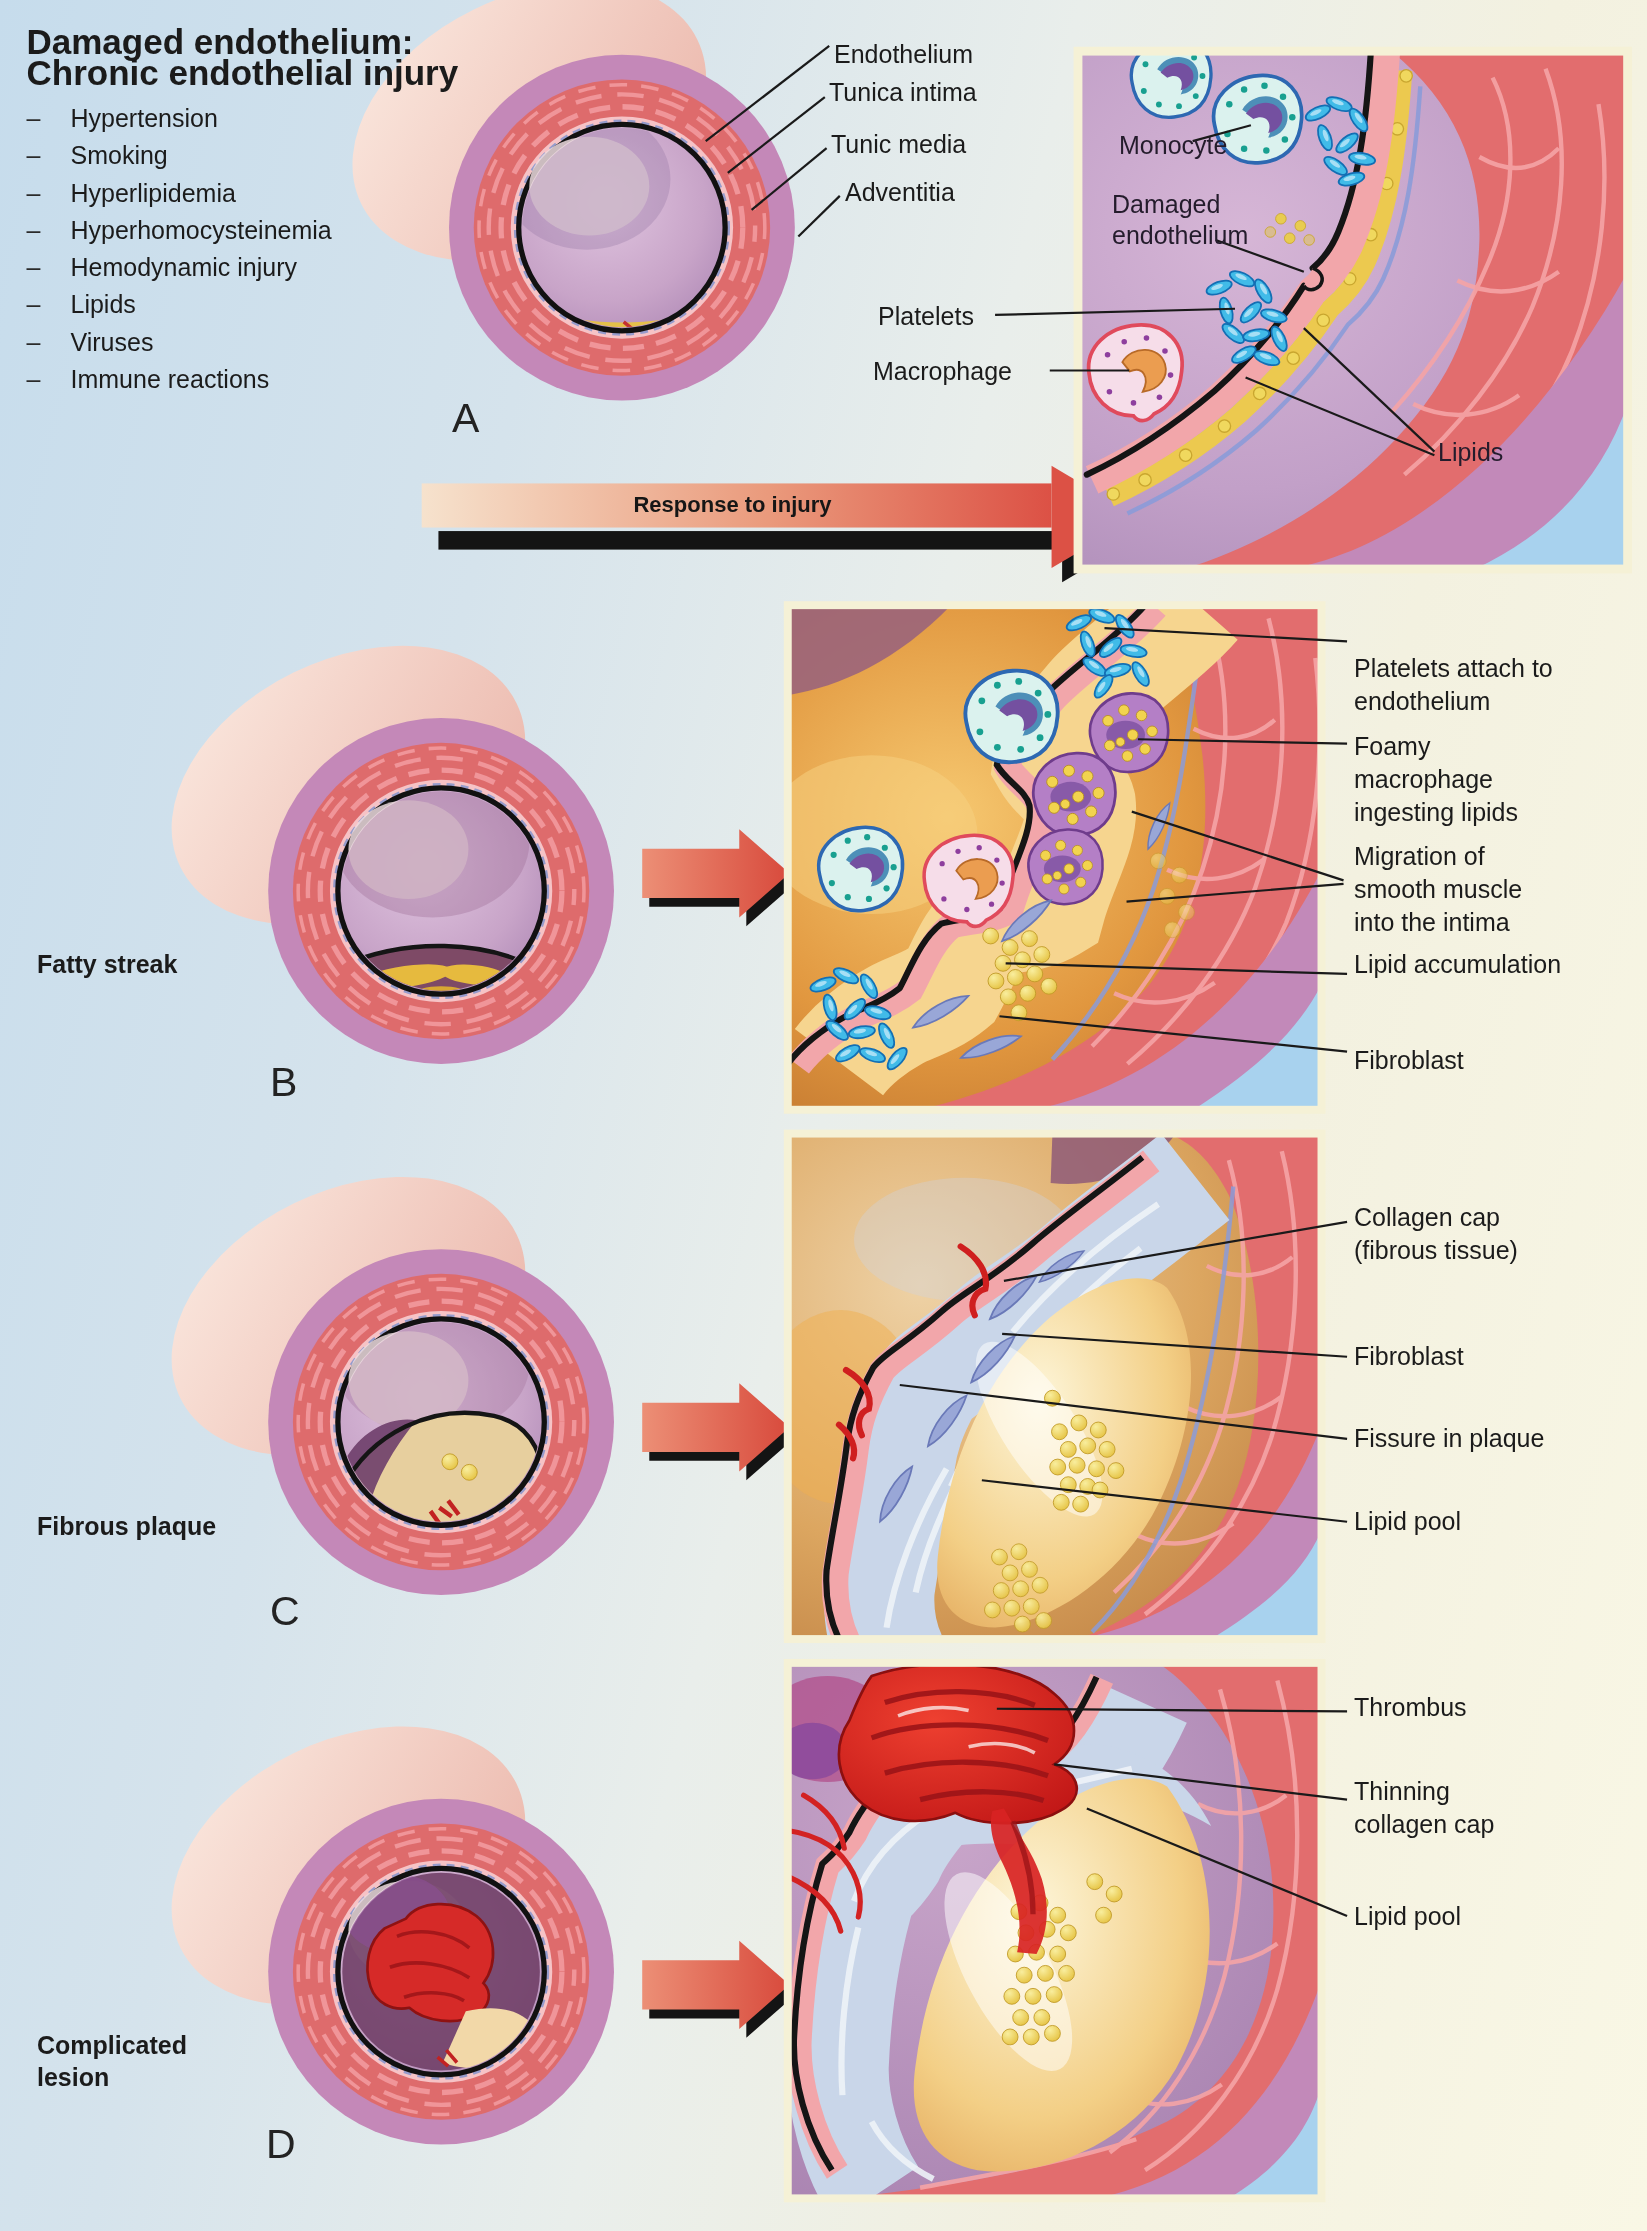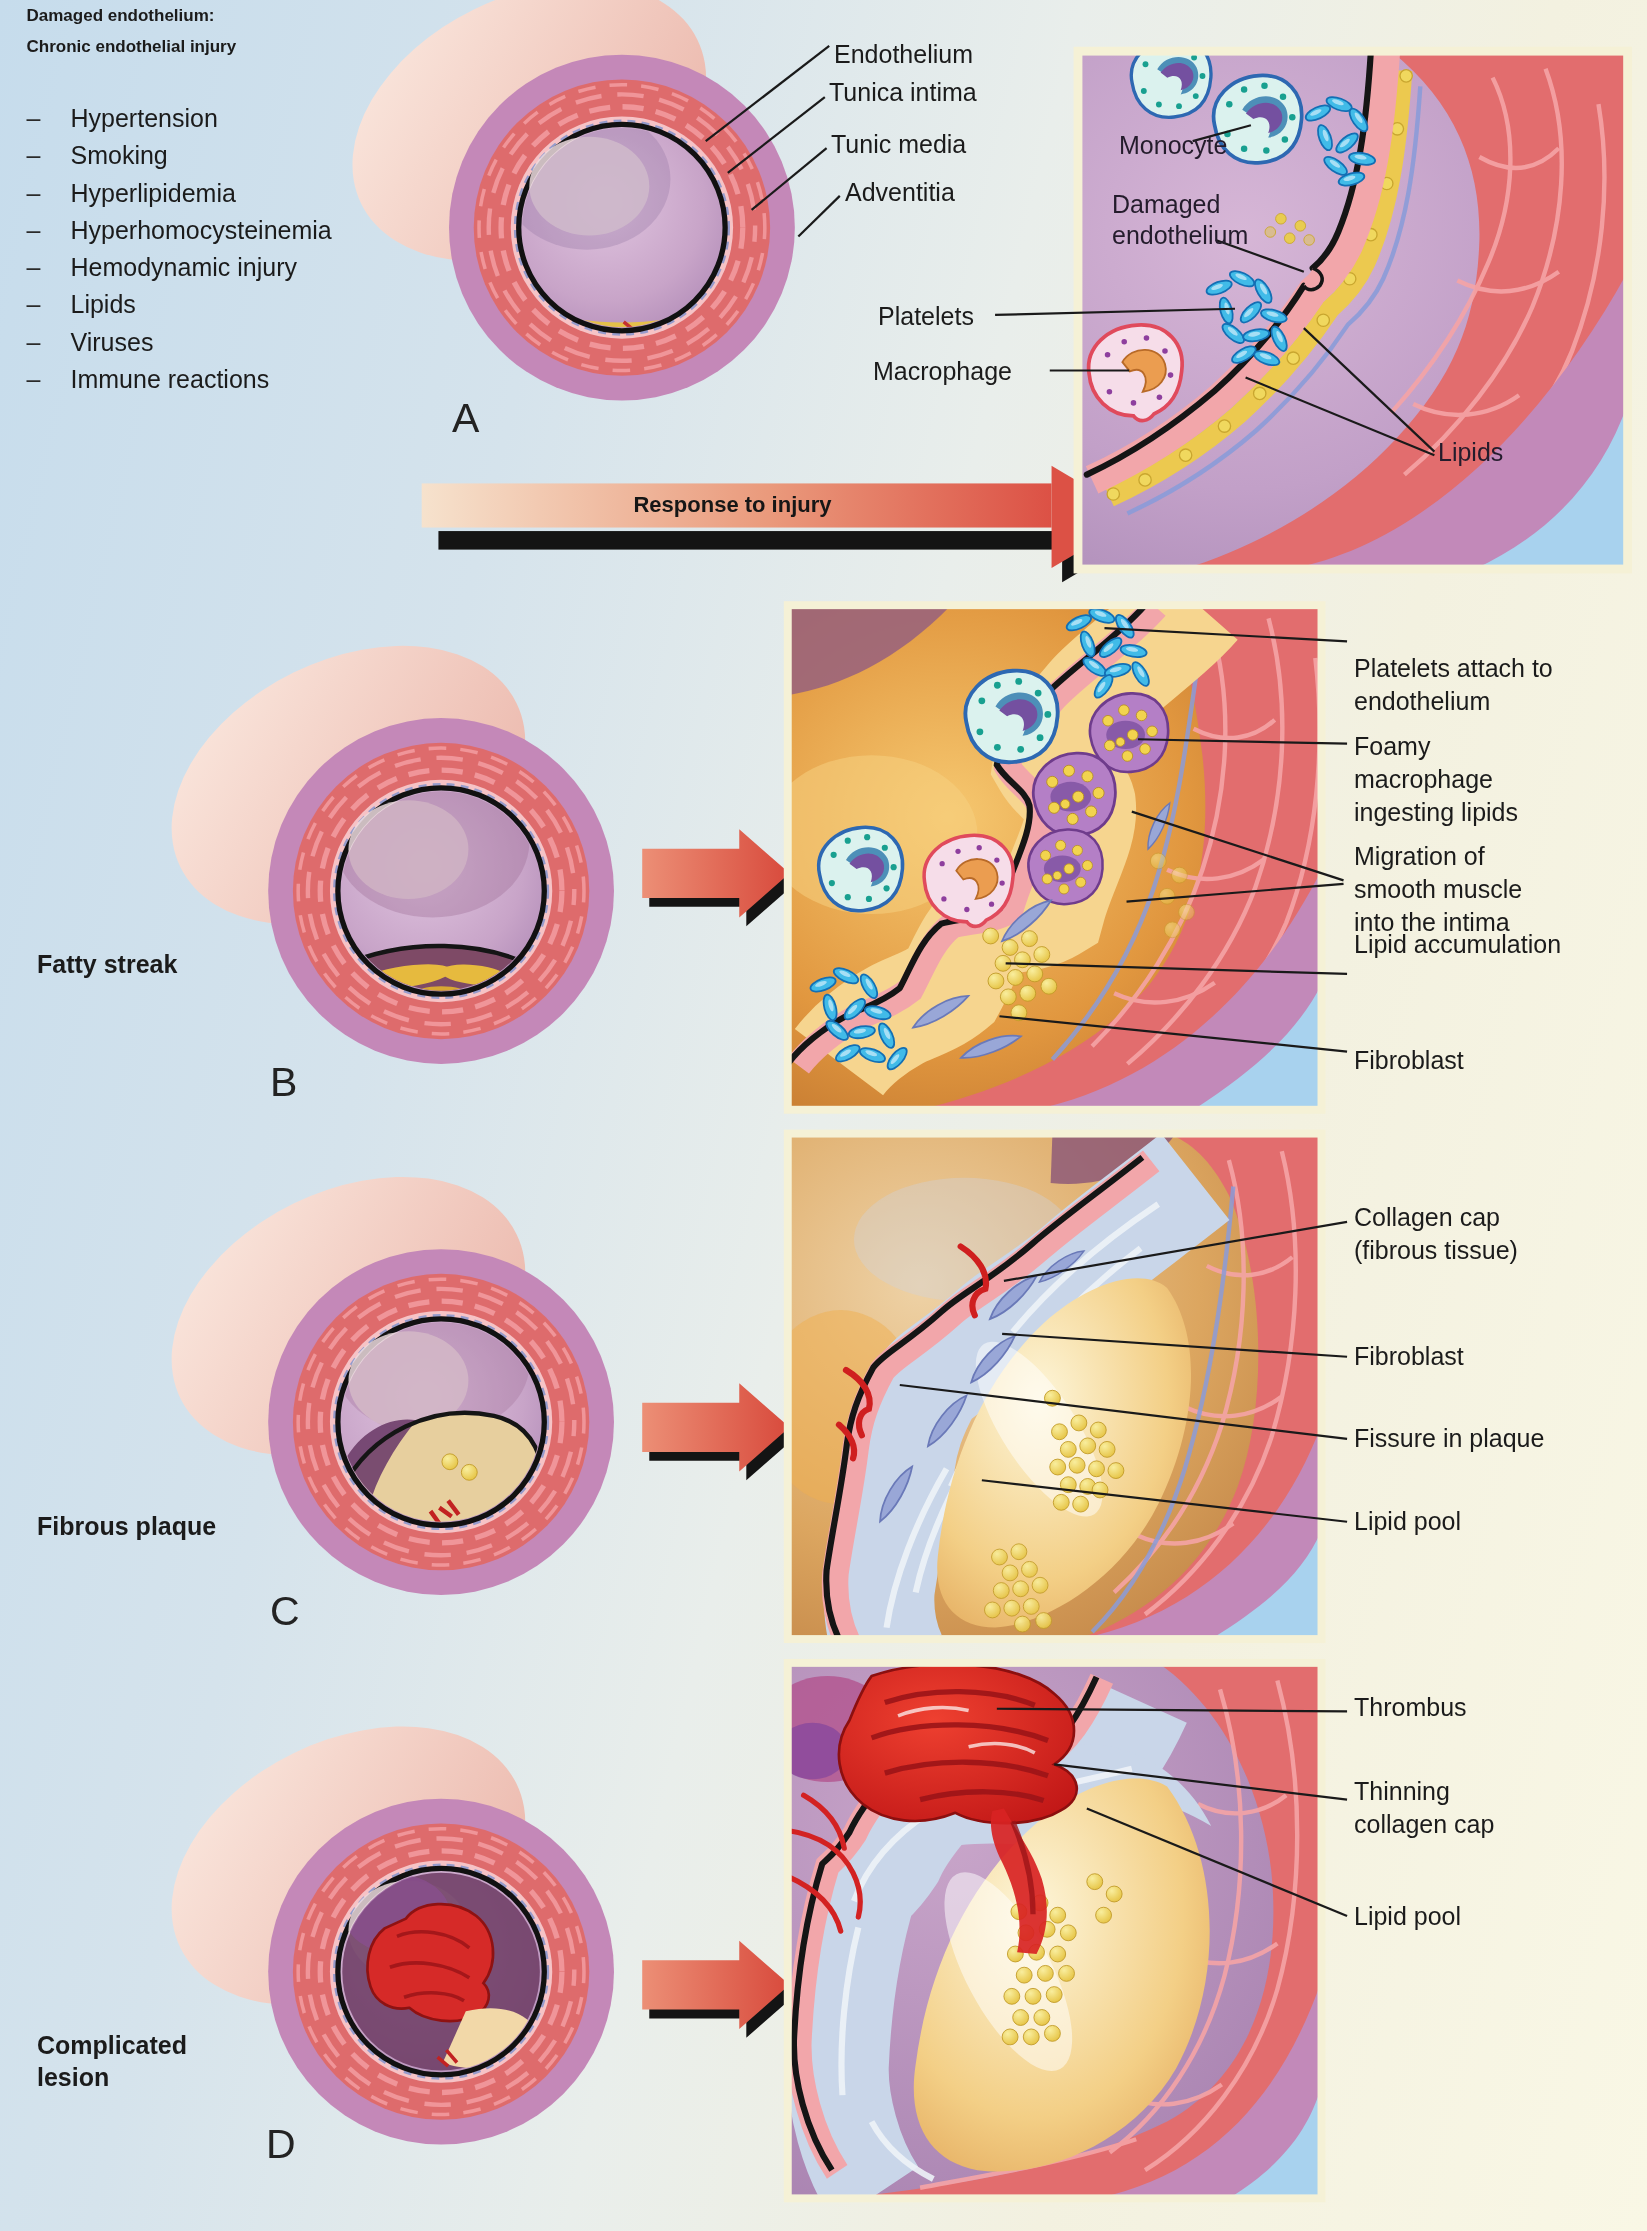--- a/index.html
+++ b/index.html
@@ -6,21 +6,21 @@
   .canvas{
     position:relative;width:1647px;height:2231px;overflow:hidden;
     background:linear-gradient(103deg,#c6dcec 0%,#d5e3ec 28%,#e9eeeb 50%,#f3f1e0 72%,#f9f7e5 100%);
     font-family:"Liberation Sans",sans-serif;color:#1b1b1b;
   }
   svg.art{position:absolute;left:0;top:0;}
   .lbl{position:absolute;font-size:25px;line-height:1.3;white-space:nowrap;}
   .wrap{white-space:normal;}
   .b{font-weight:bold;}
   .letter{position:absolute;font-size:41px;color:#232323;}
-  .riskTitle{position:absolute;left:26.5px;top:0;font-size:17px;font-weight:bold;line-height:31px;}
+  .riskTitle{position:absolute;left:26.5px;top:26px;font-size:35px;font-weight:bold;line-height:31px;}
   .riskList{position:absolute;left:26.5px;top:102px;}
   .riskRow{display:flex;font-size:25px;line-height:32px;margin-bottom:5.3px;}
   .riskRow .dash{width:44px;color:#2a2a2a;}
   .arrowTxt{position:absolute;left:459px;top:492px;width:547px;text-align:center;
     font-size:22px;font-weight:bold;color:#161616;}
 </style>
 </head>
 <body>
 
 <div class="canvas">
@@ -665,21 +665,21 @@
 <div class="lbl" style="left:1119px;top:129px;color:#241c2c;">Monocyte</div>
 <div class="lbl wrap" style="left:1112px;top:189px;width:150px;color:#241c2c;line-height:31px;">Damaged endothelium</div>
 <div class="lbl" style="left:1438px;top:436px;color:#241c2c;">Lipids</div>
 <div class="lbl" style="left:878px;top:300px;text-align:right;">Platelets</div>
 <div class="lbl" style="left:873px;top:355px;">Macrophage</div>
 
 <div class="lbl b" style="left:37px;top:948px;">Fatty streak</div>
 <div class="lbl wrap" style="left:1354px;top:628px;width:238px;line-height:33px;margin-top:24px;">Platelets attach to endothelium</div>
 <div class="lbl wrap" style="left:1354px;top:840px;width:176px;line-height:33px;">Migration of smooth muscle into the intima</div>
 <div class="lbl wrap" style="left:1354px;top:730px;width:221px;line-height:33px;">Foamy macrophage ingesting lipids</div>
-<div class="lbl" style="left:1354px;top:928px;">Lipid accumulation</div>
+<div class="lbl" style="left:1354px;top:948px;">Lipid accumulation</div>
 <div class="lbl" style="left:1354px;top:1044px;">Fibroblast</div>
 
 <div class="lbl b" style="left:37px;top:1510px;">Fibrous plaque</div>
 <div class="lbl wrap" style="left:1354px;top:1201px;width:185px;line-height:33px;">Collagen cap (fibrous tissue)</div>
 <div class="lbl" style="left:1354px;top:1340px;">Fibroblast</div>
 <div class="lbl" style="left:1354px;top:1422px;">Fissure in plaque</div>
 <div class="lbl" style="left:1354px;top:1505px;">Lipid pool</div>
 
 <div class="lbl b wrap" style="left:37px;top:2029px;width:176px;line-height:32px;">Complicated lesion</div>
 <div class="lbl" style="left:1354px;top:1691px;">Thrombus</div>

